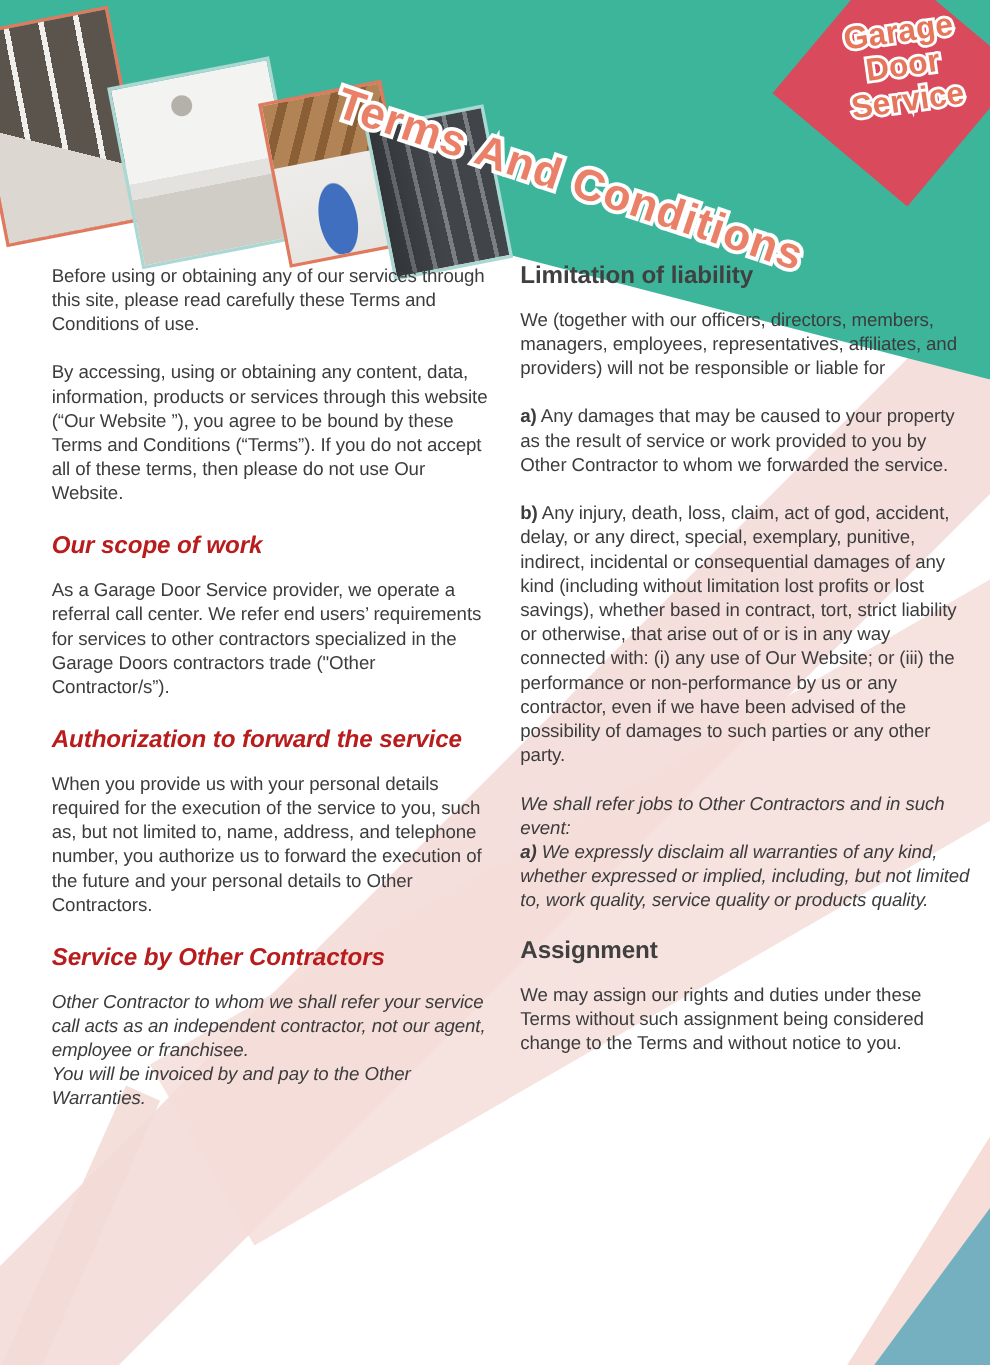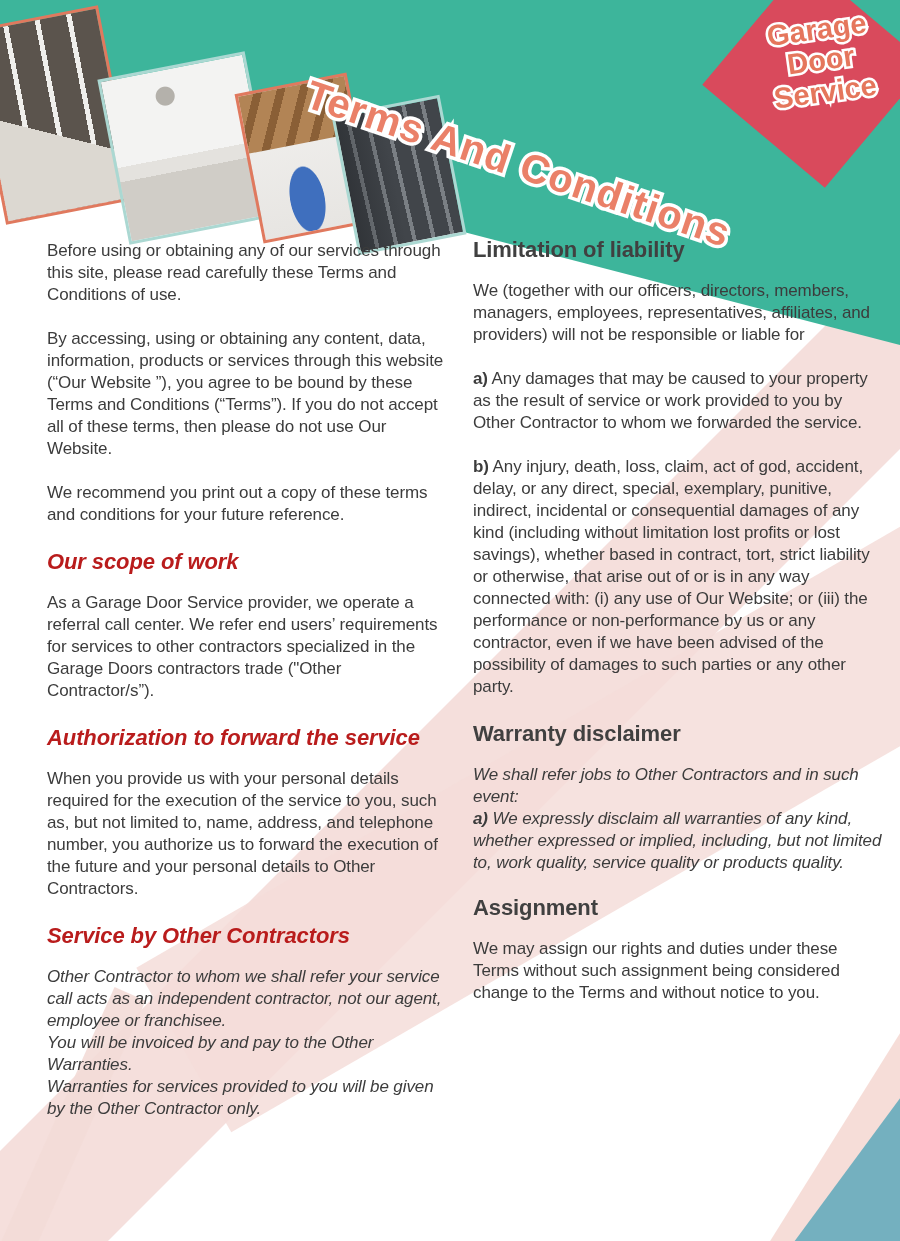--- a/index.html
+++ b/index.html
@@ -88,41 +88,38 @@
     <div>Garage</div>
     <div>Door</div>
     <div>Service</div>
   </div>
 
   <div class="banner-title">Terms And Conditions</div>
 
   <div class="col col-left">
     <p class="bp">Before using or obtaining any of our services through this site, please read carefully these Terms and Conditions of use.</p>
     <p class="bp">By accessing, using or obtaining any content, data, information, products or services through this website (“Our Website ”), you agree to be bound by these Terms and Conditions (“Terms”). If you do not accept all of these terms, then please do not use Our Website.</p>
-    <p class="bp">We recommend you print out a copy of these terms and conditions for your future reference.</p>
 
     <div class="h h-pink">Our scope of work</div>
     <p class="bp">As a Garage Door Service provider, we operate a referral call center. We refer end users’ requirements for services to other contractors specialized in the Garage Doors contractors trade ("Other Contractor/s”).</p>
 
     <div class="h h-pink">Authorization to forward the service</div>
     <p class="bp">When you provide us with your personal details required for the execution of the service to you, such as, but not limited to, name, address, and telephone number, you authorize us to forward the execution of the future and your personal details to Other Contractors.</p>
 
     <div class="h h-pink">Service by Other Contractors</div>
     <p class="bp0">Other Contractor to whom we shall refer your service call acts as an independent contractor, not our agent, employee or franchisee.</p>
     <p class="bp0">You will be invoiced by and pay to the Other Warranties.</p>
-    <p class="bp0 gap-after">Warranties for services provided to you will be given by the Other Contractor only.</p>
   </div>
 
   <div class="col col-right">
     <div class="h h-coral mt0">Limitation of liability</div>
     <p class="bp">We (together with our officers, directors, members, managers, employees, representatives, affiliates, and providers) will not be responsible or liable for</p>
     <p class="bp"><b class="lbl">a)</b> <span>Any damages that may be caused to your property as the result of service or work provided to you by Other Contractor to whom we forwarded the service.</span></p>
     <p class="bp"><b class="lbl">b)</b> <span>Any injury, death, loss, claim, act of god, accident, delay, or any direct, special, exemplary, punitive, indirect, incidental or consequential damages of any kind (including without limitation lost profits or lost savings), whether based in contract, tort, strict liability or otherwise, that arise out of or is in any way connected with: (i) any use of Our Website; or (iii) the performance or non-performance by us or any contractor, even if we have been advised of the possibility of damages to such parties or any other party.</span></p>
 
-    <div class="h h-coral">Warranty disclaimer</div>
     <p class="bp0">We shall refer jobs to Other Contractors and in such event:</p>
     <p class="bp0"><b class="lbl">a)</b> <span>We expressly disclaim all warranties of any kind, whether expressed or implied, including, but not limited to, work quality, service quality or products quality.</span></p>
 
     <div class="h h-coral">Assignment</div>
     <p class="bp">We may assign our rights and duties under these Terms without such assignment being considered change to the Terms and without notice to you.</p>
   </div>
 
 </div>
 
 </body></html>

